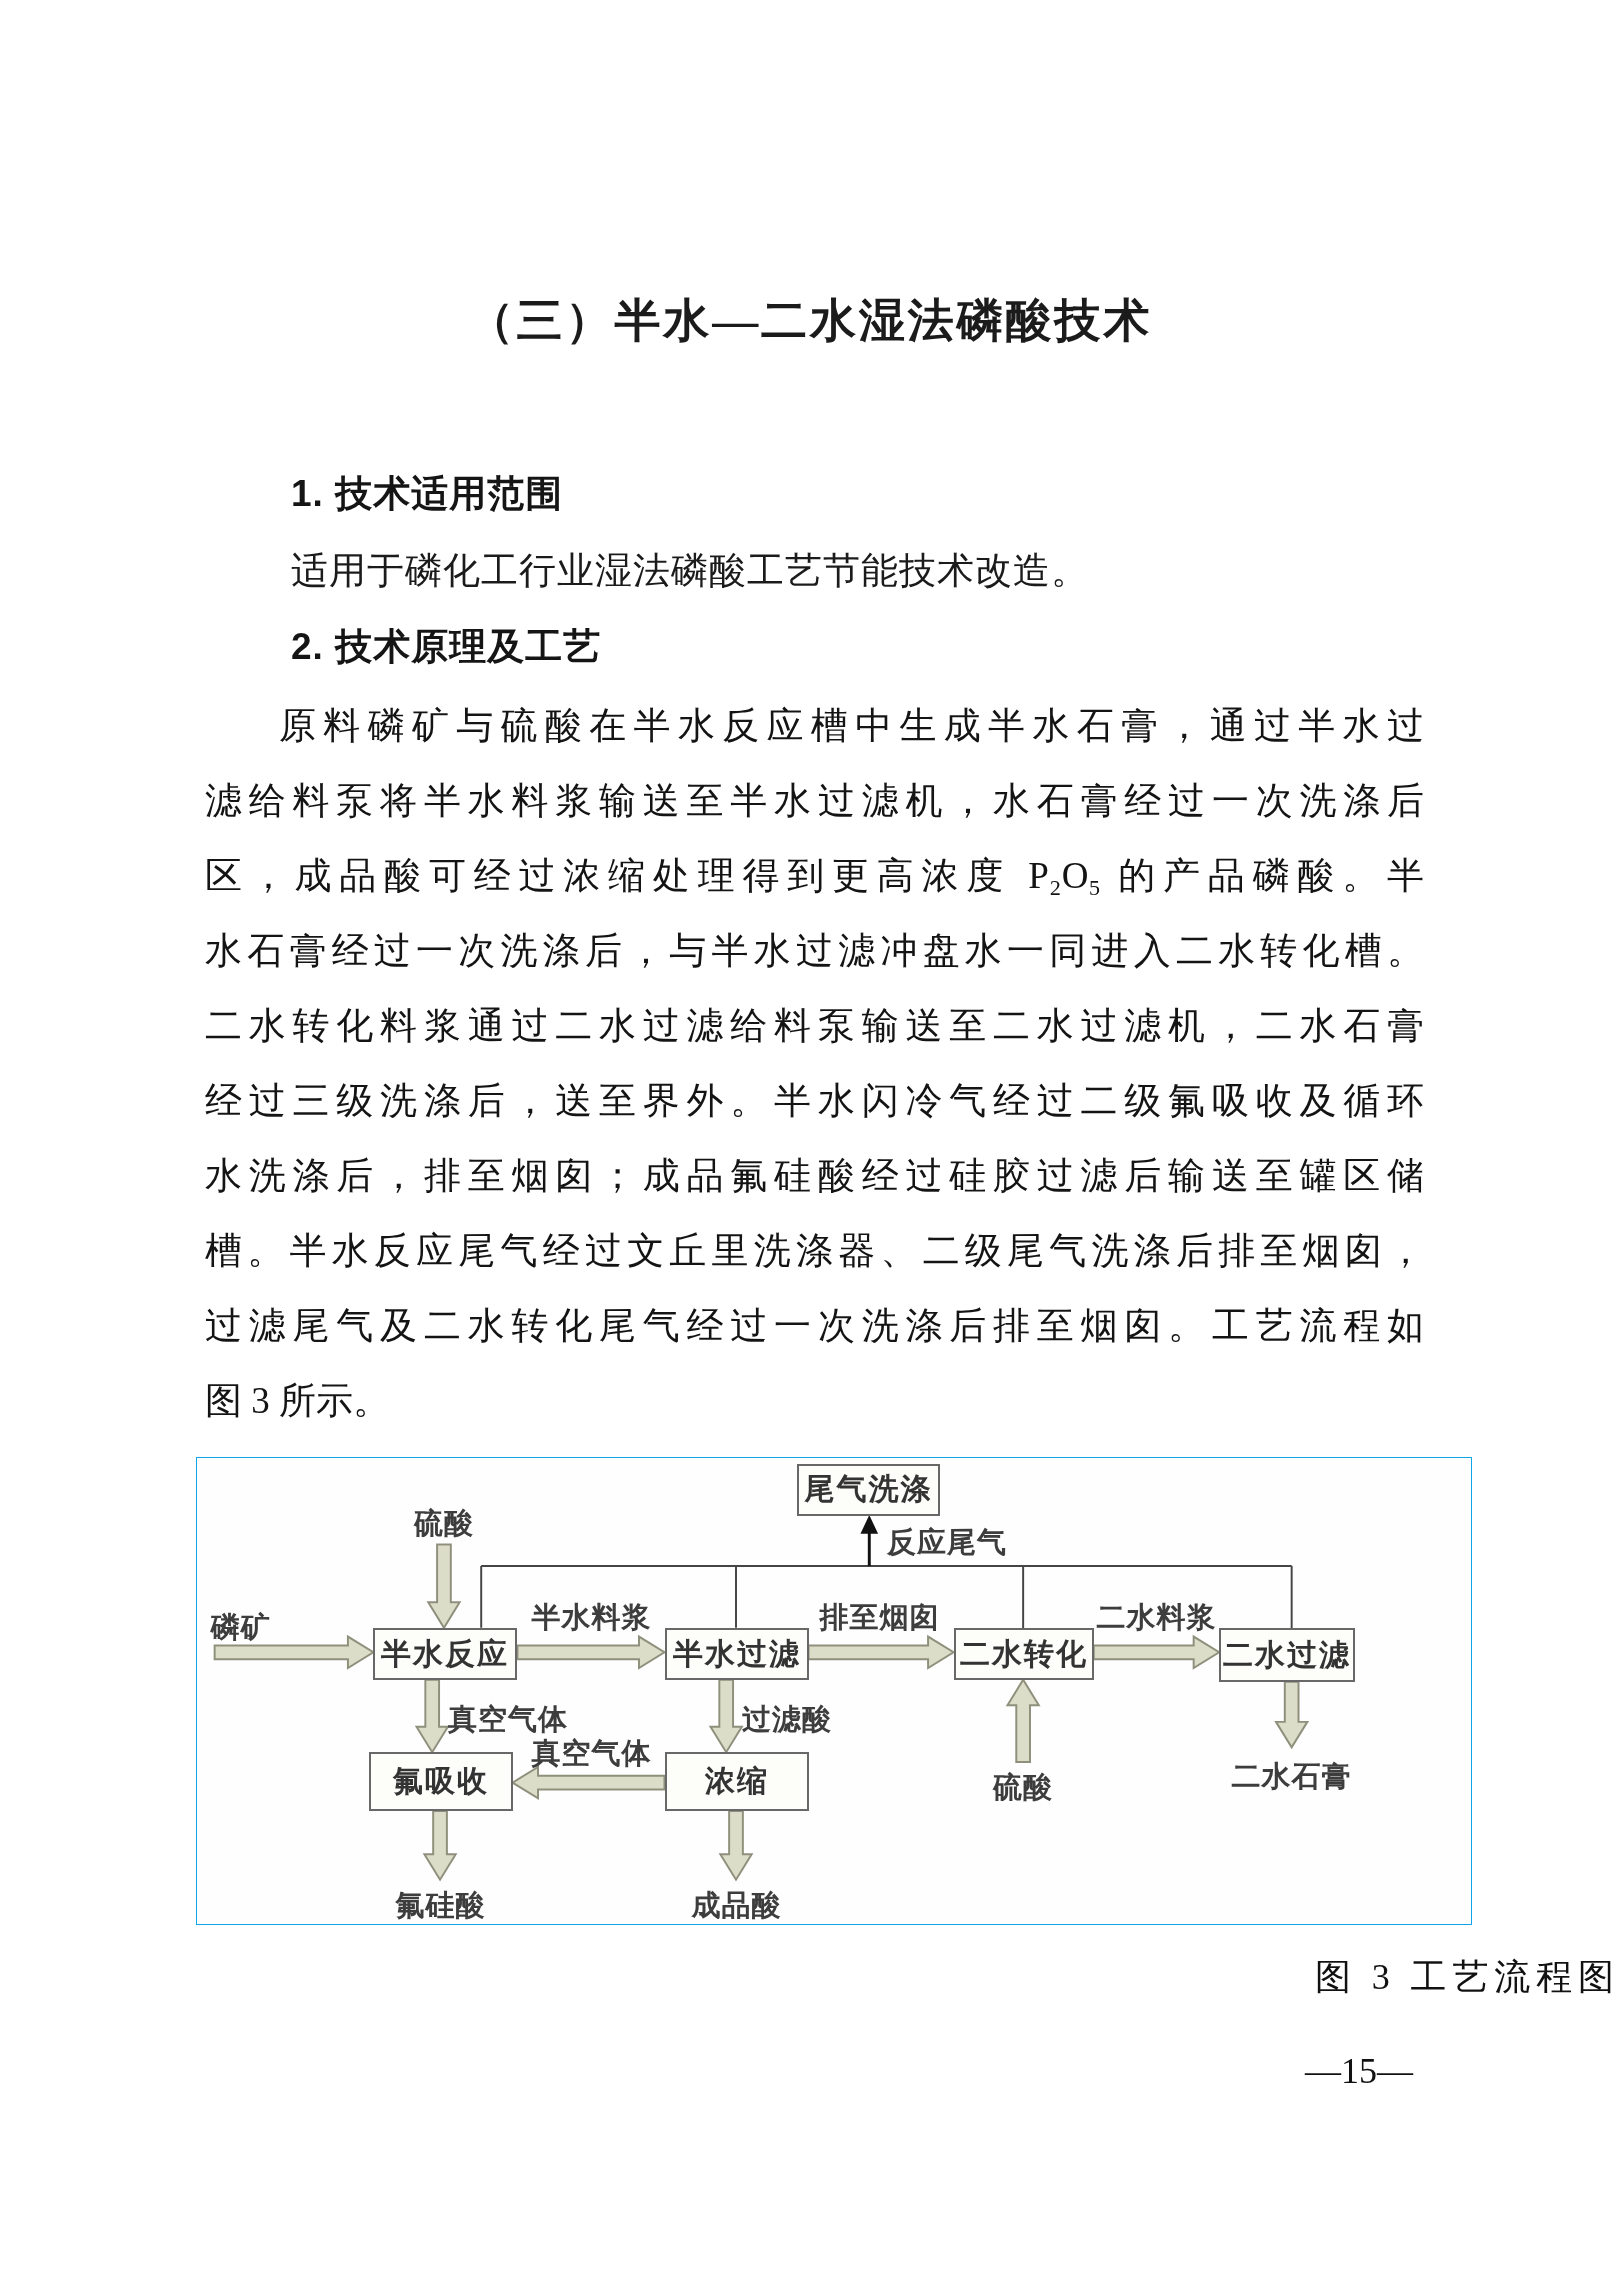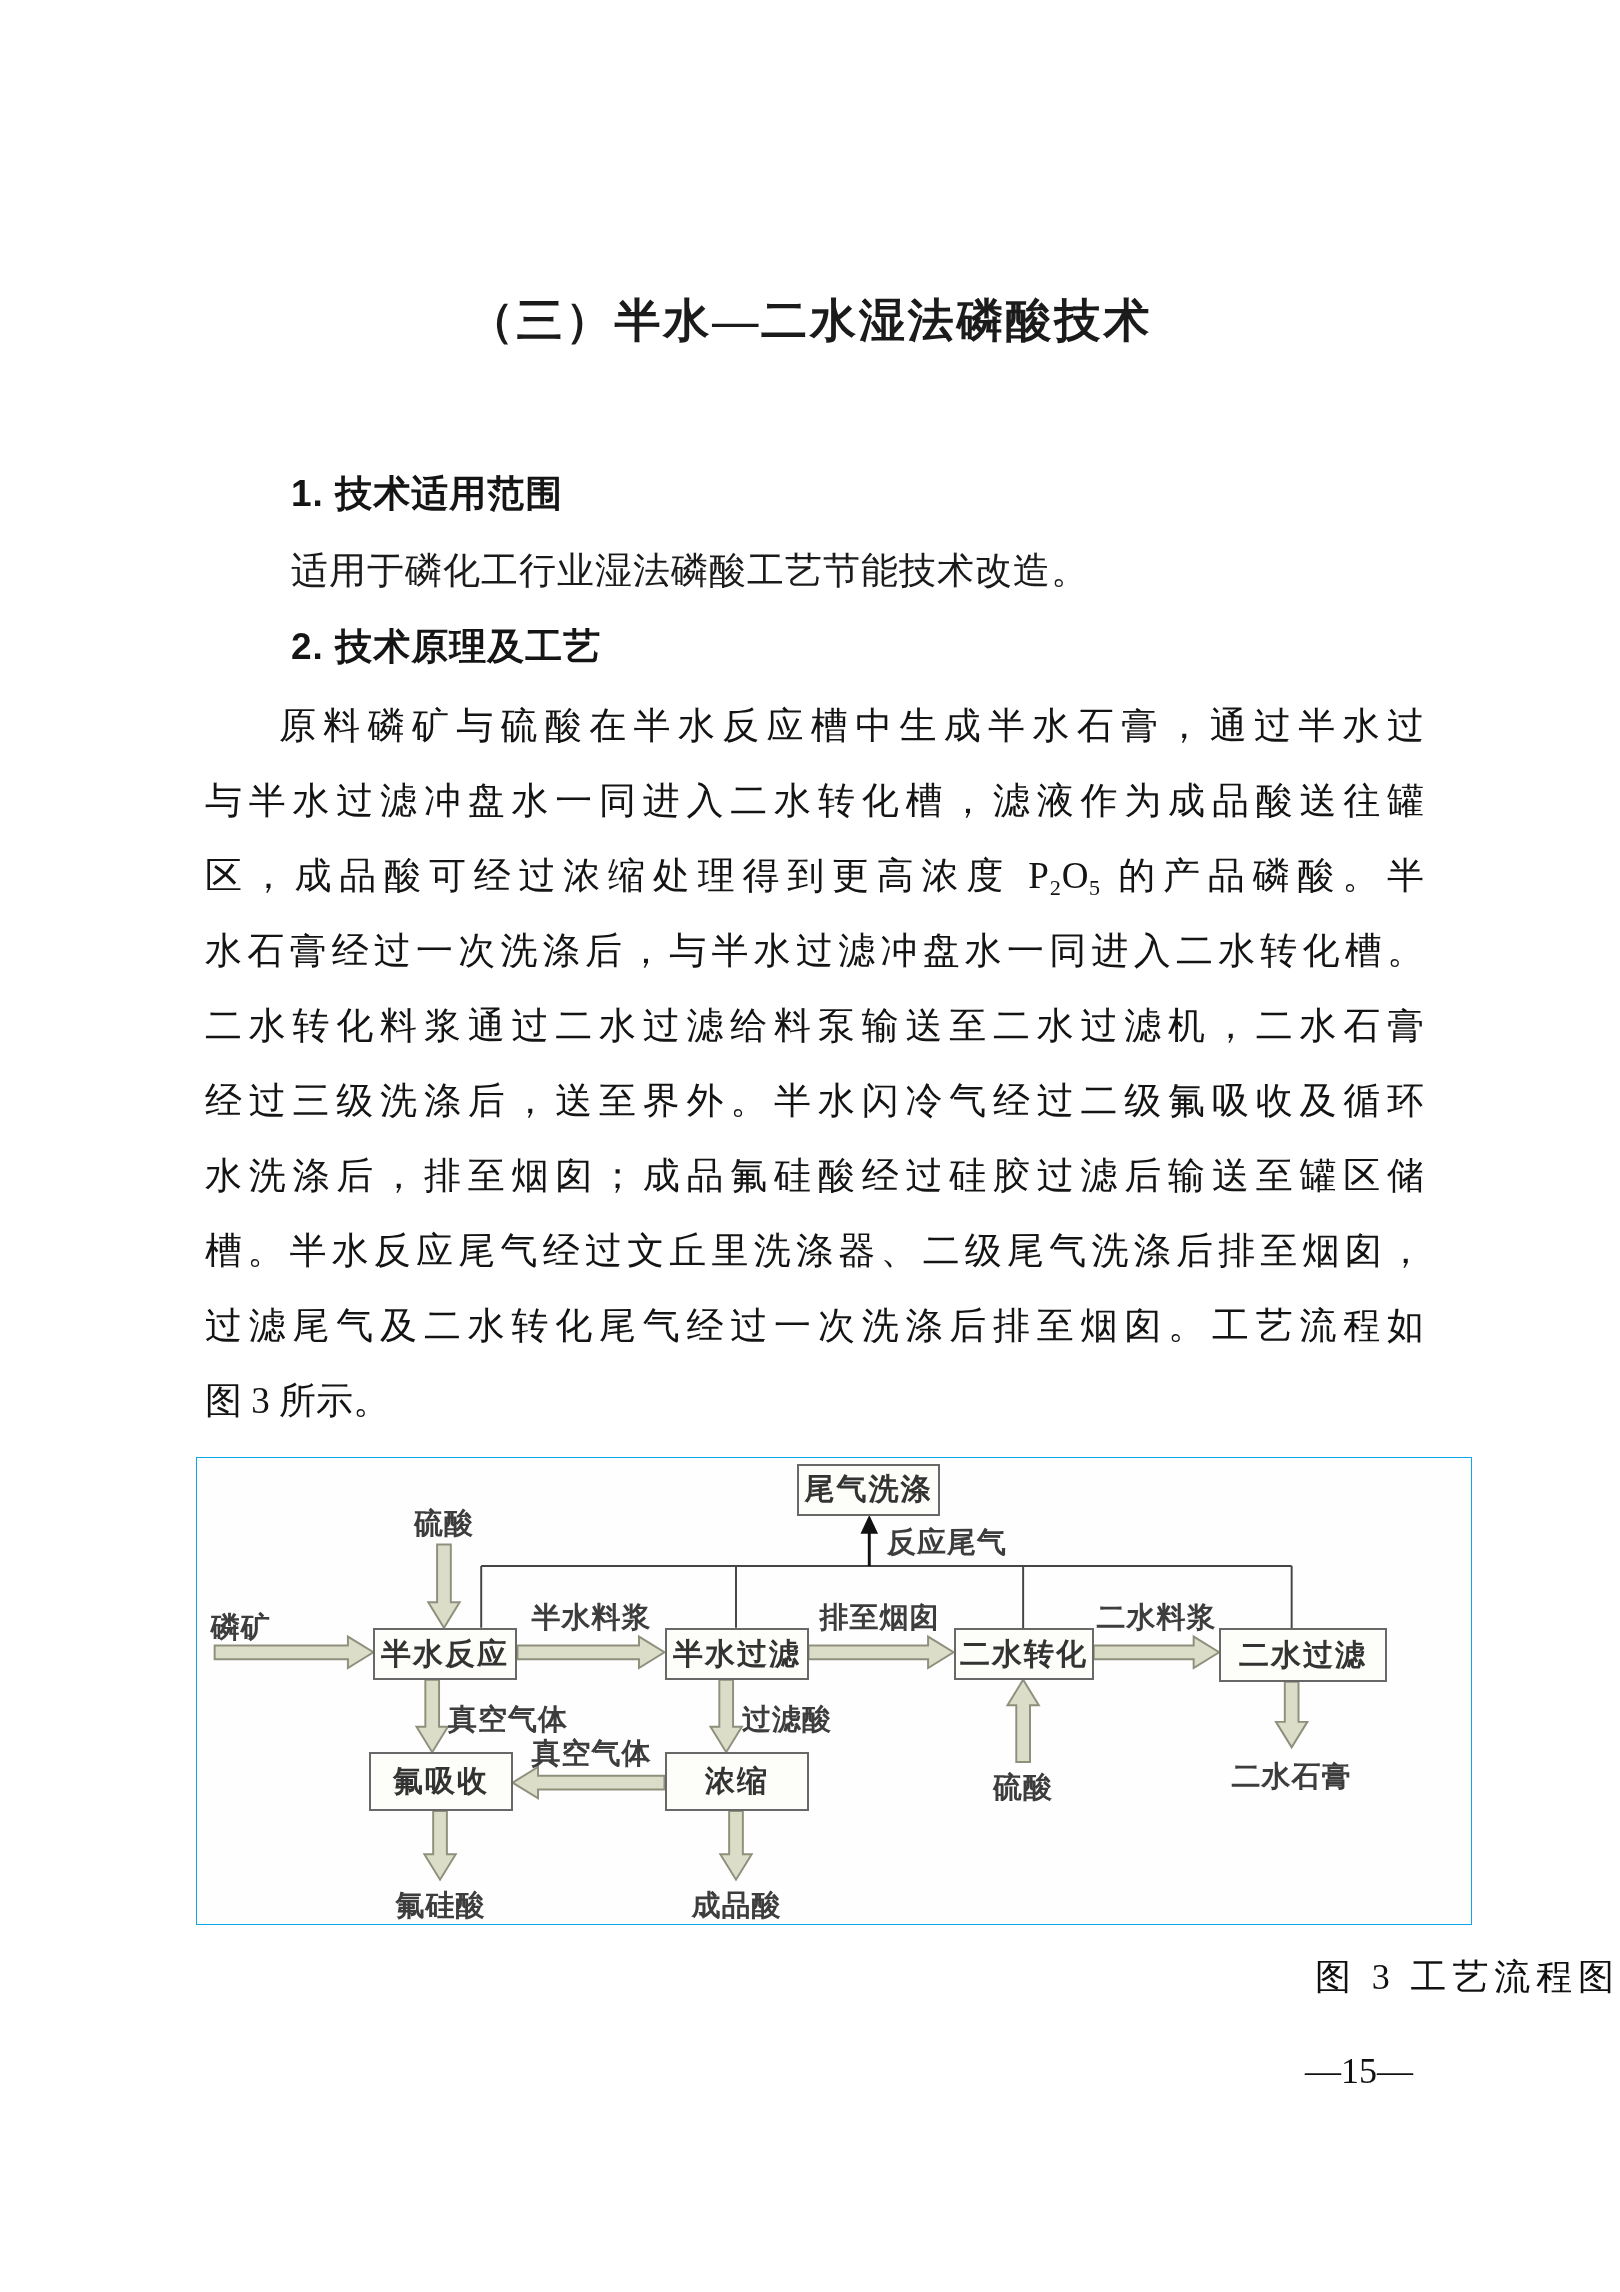--- a/index.html
+++ b/index.html
@@ -83,21 +83,21 @@
 <div class="page">
 
   <div class="doc-title">（三）半水—二水湿法磷酸技术</div>
 
   <div class="sec-heading" style="top:469px;">1. 技术适用范围</div>
   <div class="sec-body-line" style="top:546px;">适用于磷化工行业湿法磷酸工艺节能技术改造。</div>
   <div class="sec-heading" style="top:622px;">2. 技术原理及工艺</div>
 
   <div class="para">
     <div class="line indent">原料磷矿与硫酸在半水反应槽中生成半水石膏，通过半水过</div>
-    <div class="line">与半水过滤冲盘水一同进入二水转化槽，滤液作为成品酸送往罐</div>
+    <div class="line">滤给料泵将半水料浆输送至半水过滤机，水石膏经过一次洗涤后</div>
     <div class="line">区，成品酸可经过浓缩处理得到更高浓度 P₂O₅ 的产品磷酸。半</div>
     <div class="line">水石膏经过一次洗涤后，与半水过滤冲盘水一同进入二水转化槽。</div>
     <div class="line">二水转化料浆通过二水过滤给料泵输送至二水过滤机，二水石膏</div>
     <div class="line">经过三级洗涤后，送至界外。半水闪冷气经过二级氟吸收及循环</div>
     <div class="line">水洗涤后，排至烟囱；成品氟硅酸经过硅胶过滤后输送至罐区储</div>
     <div class="line">槽。半水反应尾气经过文丘里洗涤器、二级尾气洗涤后排至烟囱，</div>
     <div class="line">过滤尾气及二水转化尾气经过一次洗涤后排至烟囱。工艺流程如</div>
     <div class="line last">图 3 所示。</div>
   </div>
 
@@ -120,21 +120,21 @@
       <polygon points="241,360 241,404 232,404 248,430 264,404 255,404 255,360" fill="#dcddc9" stroke="#8f907c" stroke-width="2"></polygon>
       <polygon points="543,360 543,404 534,404 550,430 566,404 557,404 557,360" fill="#dcddc9" stroke="#8f907c" stroke-width="2"></polygon>
       <polygon points="836,310 836,252 827,252 843,226 859,252 850,252 850,310" fill="#dcddc9" stroke="#8f907c" stroke-width="2"></polygon>
       <polygon points="1110,228 1110,269 1101,269 1117,295 1133,269 1124,269 1124,228" fill="#dcddc9" stroke="#8f907c" stroke-width="2"></polygon>
     </svg>
 
     <div class="fbox" style="left:600px;top:5.9px;width:143px;height:52px;">尾气洗涤</div>
     <div class="fbox" style="left:176px;top:170px;width:144px;height:52px;">半水反应</div>
     <div class="fbox" style="left:468px;top:170px;width:144px;height:52px;">半水过滤</div>
     <div class="fbox" style="left:757px;top:170px;width:140px;height:52px;">二水转化</div>
-    <div class="fbox" style="left:1022px;top:170px;width:168px;height:54px;">二水过滤</div>
+    <div class="fbox" style="left:1022px;top:170px;width:136px;height:54px;">二水过滤</div>
     <div class="fbox" style="left:172px;top:294px;width:144px;height:59px;">氟吸收</div>
     <div class="fbox" style="left:468px;top:294px;width:144px;height:59px;">浓缩</div>
 
     <div class="flabel" style="left:13.7px;top:150px;">磷矿</div>
     <div class="flabel center" style="left:193px;top:46px;width:108px;">硫酸</div>
     <div class="flabel center" style="left:321px;top:140px;width:147px;">半水料浆</div>
     <div class="flabel center" style="left:608px;top:140px;width:149px;">排至烟囱</div>
     <div class="flabel center" style="left:883px;top:140px;width:153px;">二水料浆</div>
     <div class="flabel" style="left:690px;top:65px;">反应尾气</div>
     <div class="flabel" style="left:251px;top:242px;">真空气体</div>

